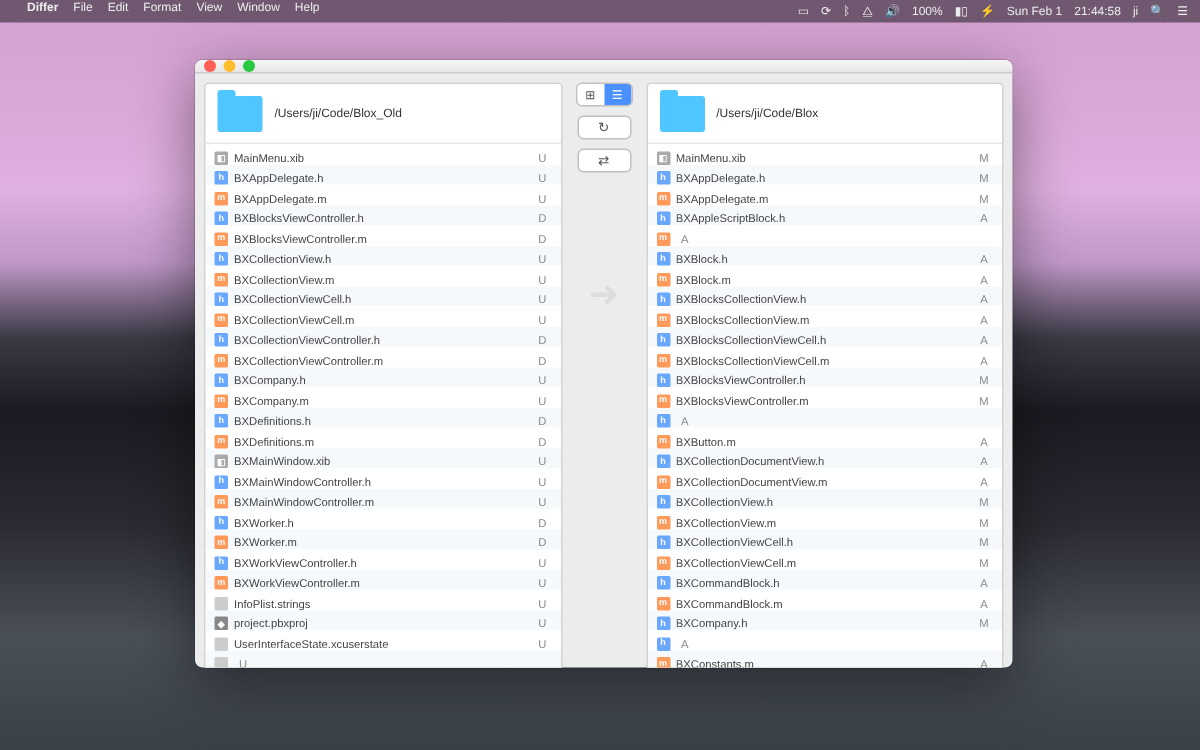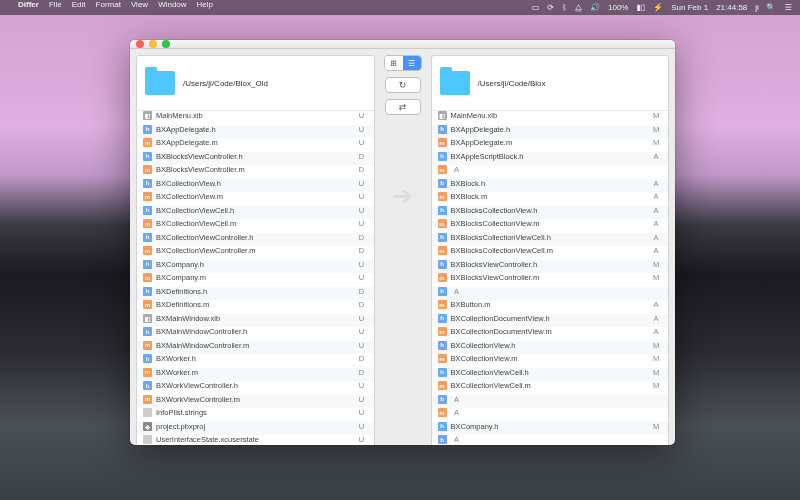--- a/index.html
+++ b/index.html
@@ -38,36 +38,36 @@
   }
   .tl-dot { width:8px; height:8px; border-radius:50%; }
   .tl-close{background:#ff5f57;} .tl-min{background:#ffbd2e;} .tl-max{background:#28c940;}
   .content { flex:1; display:flex; }
   .pane {
     flex:1; background:#fff; margin:6px;
     border:1px solid #d3d3d3; border-radius:3px;
     display:flex; flex-direction:column; overflow:hidden;
   }
   .pane-header {
-    height:55px; display:flex; align-items:center; gap:8px;
+    height:40px; display:flex; align-items:center; gap:8px;
     padding:0 8px; border-bottom:1px solid #e8e8e8;
   }
   .folder-ico {
     width:30px; height:24px; background:#4fc6ff; border-radius:2px;
     position:relative;
   }
   .folder-ico::before{
     content:""; position:absolute; top:-4px; left:0; width:12px; height:5px;
     background:#4fc6ff; border-radius:2px 2px 0 0;
   }
   .path { font-size:8px; color:#333; }
   .filelist { flex:1; overflow-y:auto; font-size:7.5px; }
   .filelist::-webkit-scrollbar{width:8px;}
   .filelist::-webkit-scrollbar-thumb{background:#c6c6c6;border-radius:4px;}
-  .row { display:flex; align-items:flex-start; height:13.5px; padding:0 6px; }
+  .row { display:flex; align-items:flex-end; height:13.5px; padding:0 6px; }
   .row:nth-child(even){background:#f6f9fc;}
   .ficon {
     width:9px; height:9px; margin-right:4px; font-size:6px; font-weight:bold;
     display:inline-flex; align-items:center; justify-content:center;
     border-radius:1px; color:#fff;
   }
   .ic-h{background:#6aa8ff;} .ic-m{background:#ff9a5a;} .ic-xib{background:#aaa;}
   .ic-proj{background:#888;} .ic-txt{background:#ccc;color:#666;}
   .fname{flex:1;color:#444; white-space:nowrap; overflow:hidden; text-overflow:ellipsis;}
   .status{width:12px;text-align:center;color:#888;}
@@ -383,24 +383,26 @@
             <span class="fname">BXCollectionViewCell.h</span>
             <span class="status">M</span>
           </div>
           <div class="row">
             <span class="ficon ic-m">m</span>
             <span class="fname">BXCollectionViewCell.m</span>
             <span class="status">M</span>
           </div>
           <div class="row">
             <span class="ficon ic-h">h</span>
-            <span class="status">A</span>
-          </div>
-          <div class="row">
-            <span class="ficon ic-m">m</span>
+            <span class="fname">BXCommandBlock.h</span>
+            <span class="status">A</span>
+          </div>
+          <div class="row">
+            <span class="ficon ic-m">m</span>
+            <span class="fname">BXCommandBlock.m</span>
             <span class="status">A</span>
           </div>
           <div class="row">
             <span class="ficon ic-h">h</span>
             <span class="fname">BXCompany.h</span>
             <span class="status">M</span>
           </div>
           <div class="row">
             <span class="ficon ic-h">h</span>
             <span class="status">A</span>

